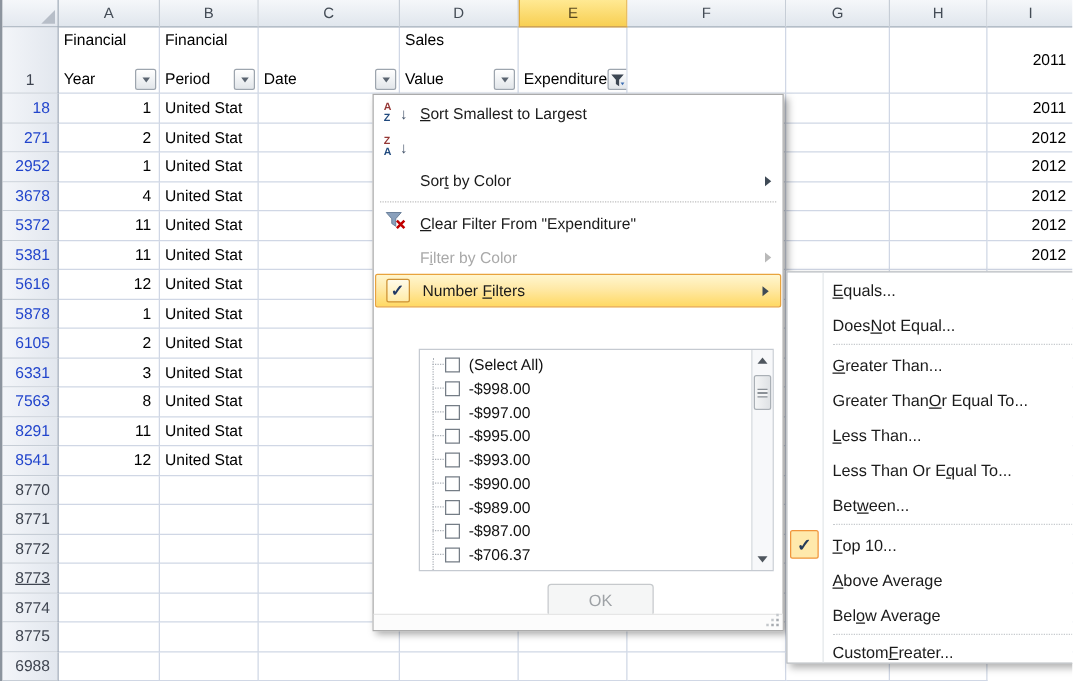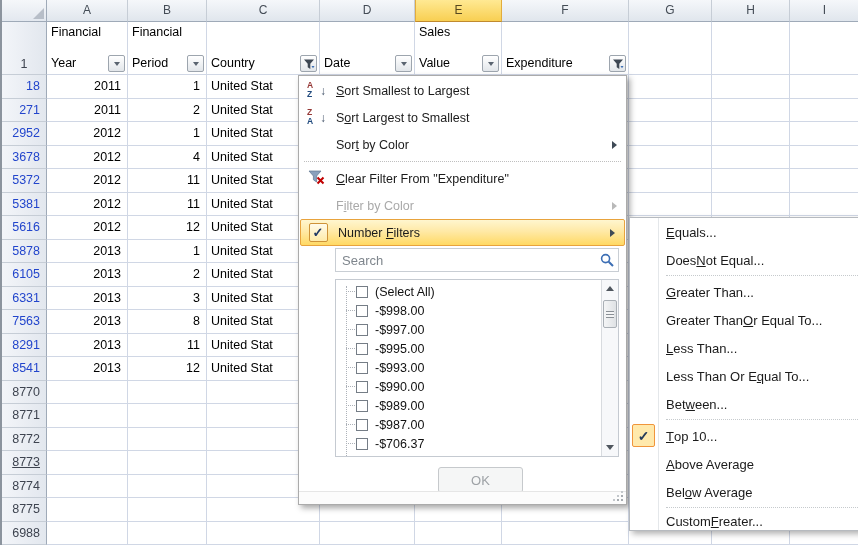--- a/index.html
+++ b/index.html
@@ -168,32 +168,20 @@
         <div class="l2">
           <span class="hlabel">Period</span>
           <span class="fbtn">
             <span class="tri-down"></span>
           </span>
         </div>
       </div>
       <div class="cell hc">
         <div class="l1"></div>
         <div class="l2">
-          <span class="hlabel">Country</span>
-          <span class="fbtn">
-            <svg width="12" height="12" viewBox="0 0 12 12">
-              <path d="M1 1.5 H11 L7.3 5.8 V11 L4.7 9.2 V5.8 Z" fill="#3D4753"></path>
-              <path d="M8.5 8 l3 0 l-1.5 2.2 z" fill="#3C6EB4"></path>
-            </svg>
-          </span>
-        </div>
-      </div>
-      <div class="cell hc">
-        <div class="l1"></div>
-        <div class="l2">
           <span class="hlabel">Date</span>
           <span class="fbtn">
             <span class="tri-down"></span>
           </span>
         </div>
       </div>
       <div class="cell hc">
         <div class="l1">Sales</div>
         <div class="l2">
           <span class="hlabel">Value</span>
@@ -412,21 +400,20 @@
           <span class="mlabel"><span></span><span class="u">S</span><span>ort Smallest to Largest</span></span>
         </div>
         <div class="mitem">
           <span class="mic">
             <span class="sorticon">
               <span class="lt top">Z</span>
               <span class="lt bot">A</span>
               <span class="arr">↓</span>
             </span>
           </span>
-          <span class="mlabel"><span>S</span><span class="u">o</span><span>rt Largest to Smallest</span></span>
         </div>
         <div class="mitem">
           <span class="mic"></span>
           <span class="mlabel"><span>Sor</span><span class="u">t</span><span> by Color</span></span>
           <span class="marrow"></span>
         </div>
         <div class="mdiv"></div>
         <div class="mitem">
           <span class="mic">
             <span><svg width="17" height="16" viewBox="0 0 17 16">
@@ -442,27 +429,20 @@
           <span class="marrow"></span>
         </div>
         <div class="mitem hl">
           <span class="mic">
             <span class="ckbox">✓</span>
           </span>
           <span class="mlabel"><span>Number </span><span class="u">F</span><span>ilters</span></span>
           <span class="marrow"></span>
         </div>
       </div>
-    <div id="search-wrap">
-      <input id="search-input" type="text" placeholder="Search" style="">
-      <svg id="search-mag" viewBox="0 0 14 14">
-        <circle cx="5.6" cy="5.6" r="4" fill="none" stroke="#3C6EB4" stroke-width="1.6"></circle>
-        <line x1="8.7" y1="8.7" x2="13" y2="13" stroke="#3C6EB4" stroke-width="2"></line>
-      </svg>
-    </div>
     <div id="value-list">
       <div id="value-rows">
           <div class="vrow">
             <span class="cb"></span>
             <span class="vlabel">(Select All)</span>
           </div>
           <div class="vrow">
             <span class="cb"></span>
             <span class="vlabel">-$998.00</span>
           </div>

